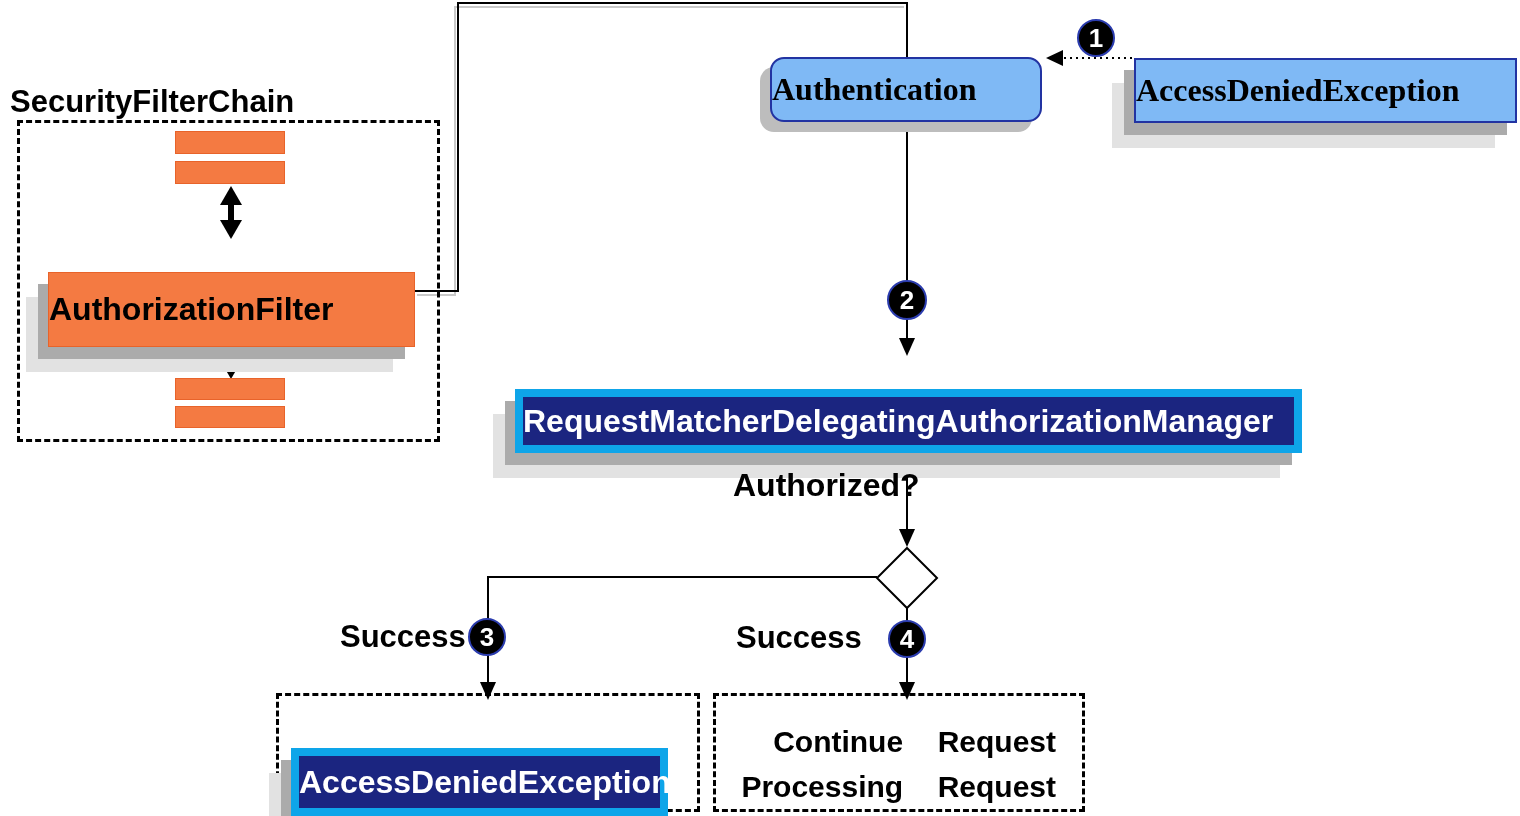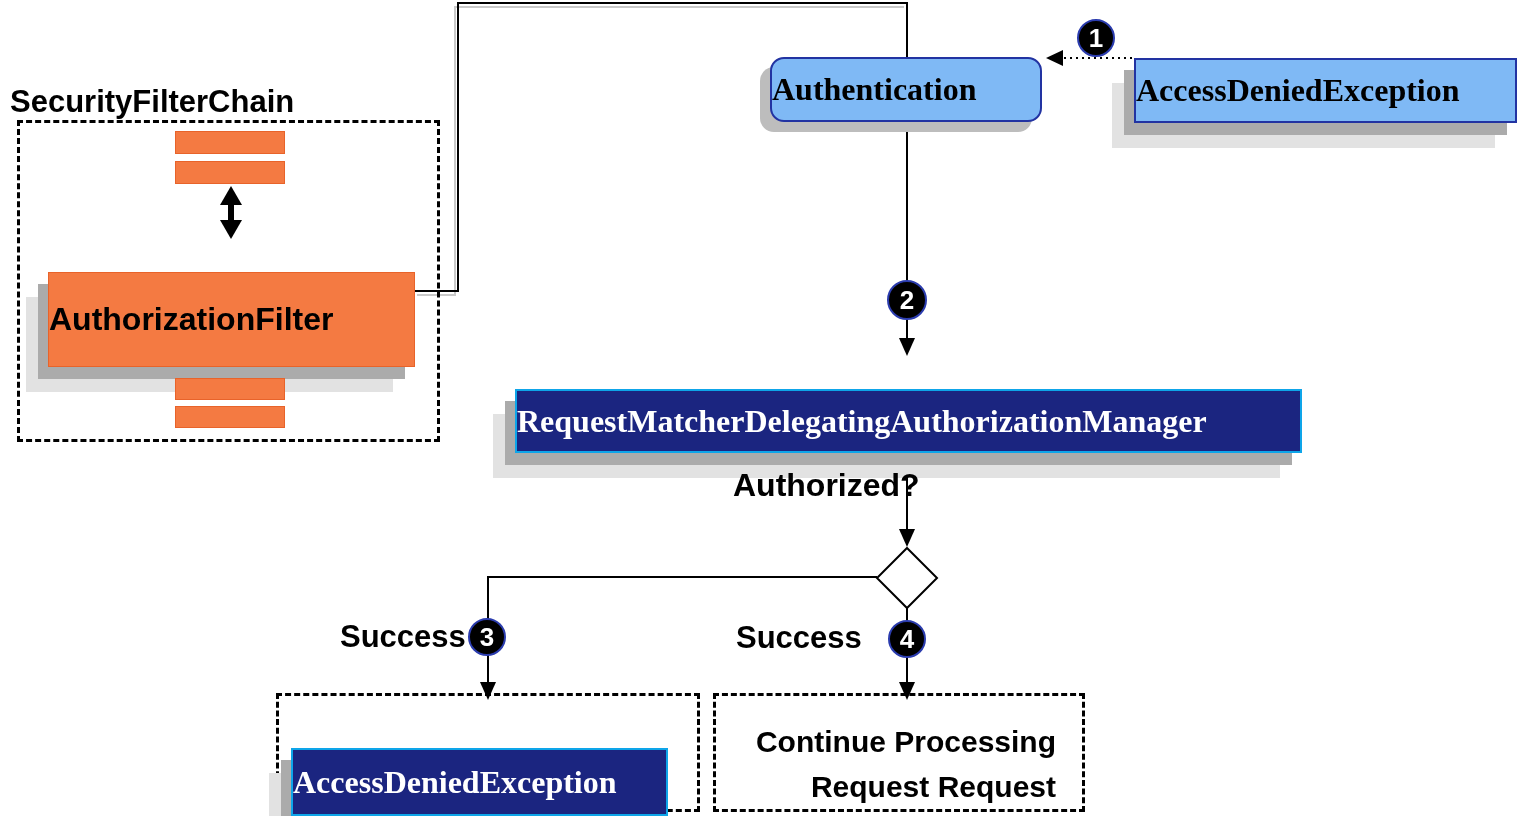--- a/index.html
+++ b/index.html
@@ -15,22 +15,22 @@
     position:absolute;z-index:2;
     display:flex;align-items:center;justify-content:flex-start;
     box-sizing:border-box;text-align:center;margin-top:32px;
   }
   .sans-bold{font-family:"Liberation Sans",sans-serif;font-weight:bold;color:#000;}
   .blue-node{
     background:#7FB9F5;border:2px solid #2233A2;color:#000;
     font-family:"Liberation Serif",serif;font-weight:bold;font-size:32px;
   }
   .navy-node{
-    background:#1B2580;border:2px solid #0ea5e9;color:#ffffff;
-    font-family:Liberation Serif, serif;font-weight:bold;font-size:32px;
+    background:#1B2580;border:8px solid #0ea5e9;color:#ffffff;
+    font-family:Liberation Sans, sans-serif;font-weight:bold;font-size:32px;
   }
   .orange-node{
     background:#F47A42;border:1px solid #E8632A;color:#000;
   }
   .shadow2{box-shadow:-10px 12px 0 #ABABAB, -22px 25px 0 #E2E2E2;}
   .shadow1{box-shadow:-10px 10px 0 #BDBDBD;}
   .dashed-box{
     position:absolute;z-index:2;
     border:3px dashed #000;box-sizing:border-box;background:transparent;
   }
@@ -45,21 +45,21 @@
   }
   .badge{
     position:absolute;z-index:4;
     background:#000;color:#fff;
     border:2px solid #2B3CAE;border-radius:50%;
     display:flex;align-items:center;justify-content:center;
     font-family:"Liberation Sans",sans-serif;font-weight:bold;font-size:26px;
     box-sizing:border-box;
   }
   #continue-box{
-    display:flex;flex-direction:column;justify-content:flex-end;align-items:flex-end;
+    display:flex;flex-direction:row;justify-content:flex-start;align-items:flex-end;
     padding-right:26px;
     font-size:30px;line-height:45px;
     font-family:"Liberation Sans",sans-serif;font-weight:bold;color:#000;
     text-align:right;
   }
 </style>
 </head>
 <body>
 
 <div id="canvas">
@@ -97,21 +97,21 @@
     </g>
   </svg>
 
   <div class="flow-label" style="left:10px;top:84px;font-size:31px;text-align:center;">SecurityFilterChain</div>
 
   <div class="dashed-box" style="left:17px;top:120px;width:423px;height:322px;"></div>
 
   <div class="orange-bar" style="left:175px;top:131px;width:110px;height:23px;"></div>
   <div class="orange-bar" style="left:175px;top:161px;width:110px;height:23px;"></div>
 
-  <div class="node orange-node shadow2 sans-bold" style="left:48px;top:240px;width:367px;height:95px;font-size:32px;">
+  <div class="node orange-node shadow2 sans-bold" style="left:48px;top:240px;width:367px;height:75px;font-size:32px;">
     <span>AuthorizationFilter</span>
   </div>
 
   <div class="orange-bar" style="left:175px;top:378px;width:110px;height:22px;"></div>
   <div class="orange-bar" style="left:175px;top:406px;width:110px;height:22px;"></div>
 
   <div class="node blue-node shadow1" style="left:770px;top:25px;width:272px;height:65px;border-radius:14px;">
     <span>Authentication</span>
   </div>
 

